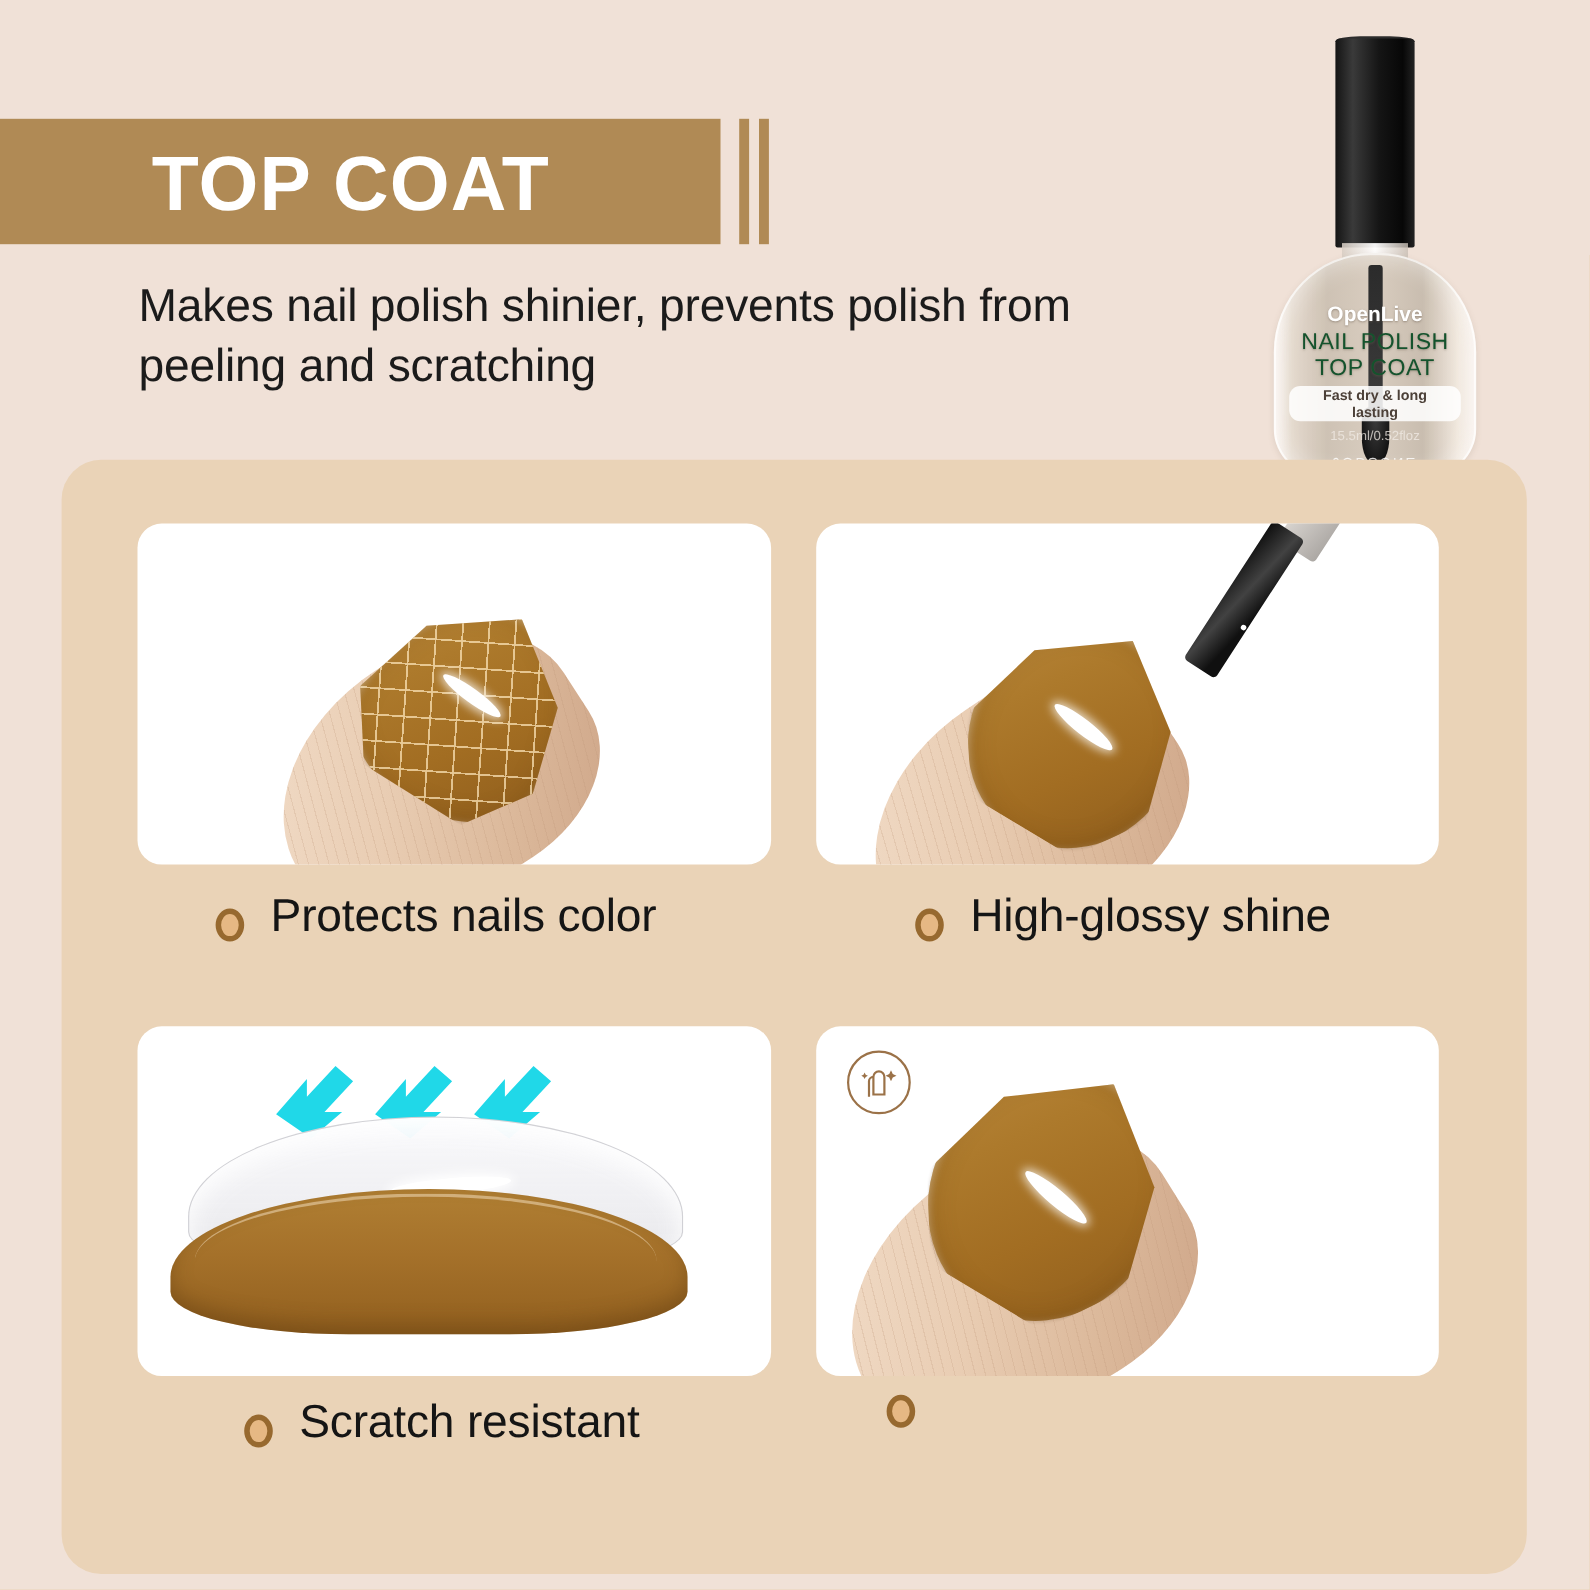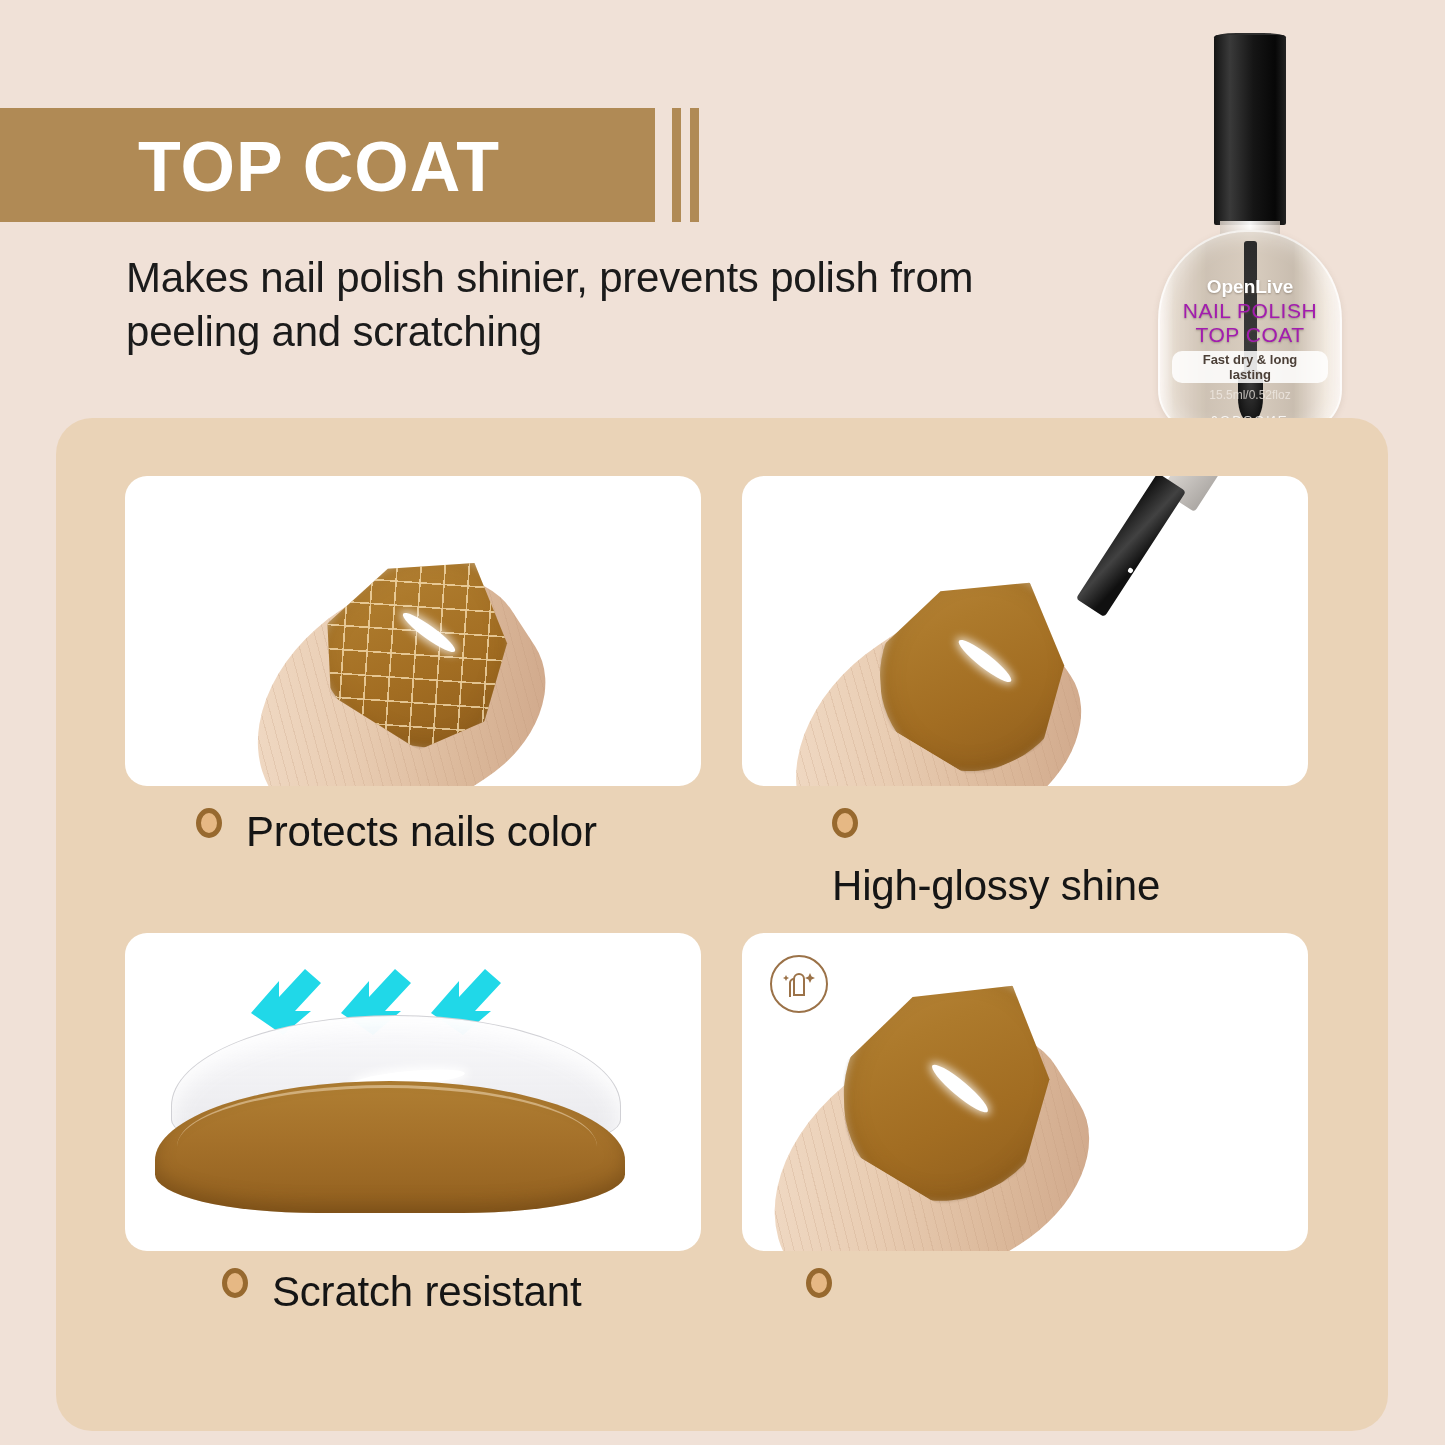--- a/index.html
+++ b/index.html
@@ -82,21 +82,21 @@
   #bottle-label {
     position:absolute; left:22px; top:250px; width:156px; text-align:center;
     pointer-events:none;
   }
   #label-brand {
     font-size:19px; font-weight:bold; color:#ffffff;
     text-shadow:0 1px 2px rgba(110,95,80,.55);
     line-height:24px;
   }
   #label-line1, #label-line2 {
-    font-size:21px; color:#a21caf; letter-spacing:.5px;
+    font-size:21px; color:#14532d; letter-spacing:.5px;
     text-shadow:0 1px 2px rgba(110,95,80,.5);
     line-height:24px;
   }
   #label-tag {
     margin:4px auto 0; display:inline-block;
     font-size:13px; color:#4c4038; font-weight:bold;
     background:rgba(255,255,255,.86);
     border-radius:10px; padding:1px 21px;
   }
   #label-volume {
@@ -222,23 +222,23 @@
     border:2px solid #9b7248; border-radius:50%;
   }
   #c4-finger { left:18px; top:120px; width:330px; height:230px;
     transform:rotate(-32deg); border-radius:55% 45% 40% 50%; }
   #c4-nail { left:105px; top:36px; width:210px; height:235px;
     transform:rotate(31deg); border-radius:50%;
     clip-path: polygon(50% 0%, 88% 26%, 100% 66%, 78% 96%, 22% 96%, 0% 66%, 12% 26%); }
   #c4-shine { left:182px; top:148px; width:72px; height:15px; transform:rotate(40deg); }
 
   
-  .caption { position:absolute; display:flex; align-items:flex-start; gap:24px; }
+  .caption { position:absolute; display:flex; align-items:flex-end; gap:24px; }
   #caption-1 { left:196px; top:808px; }
-  #caption-2 { left:832px; top:808px;flex-direction:column; }
+  #caption-2 { left:832px; top:808px; }
   #caption-3 { left:222px; top:1268px; }
   #caption-4 { left:806px; top:1268px; }
   .bullet {
     width:26px; height:30px; border-radius:50%;
     border:5px solid #97692f;
     background:#e6b884;
     flex:0 0 auto;
   }
   .caption-text {
     font-size:42px; color:#151515; letter-spacing:-0.2px; white-space:nowrap;

